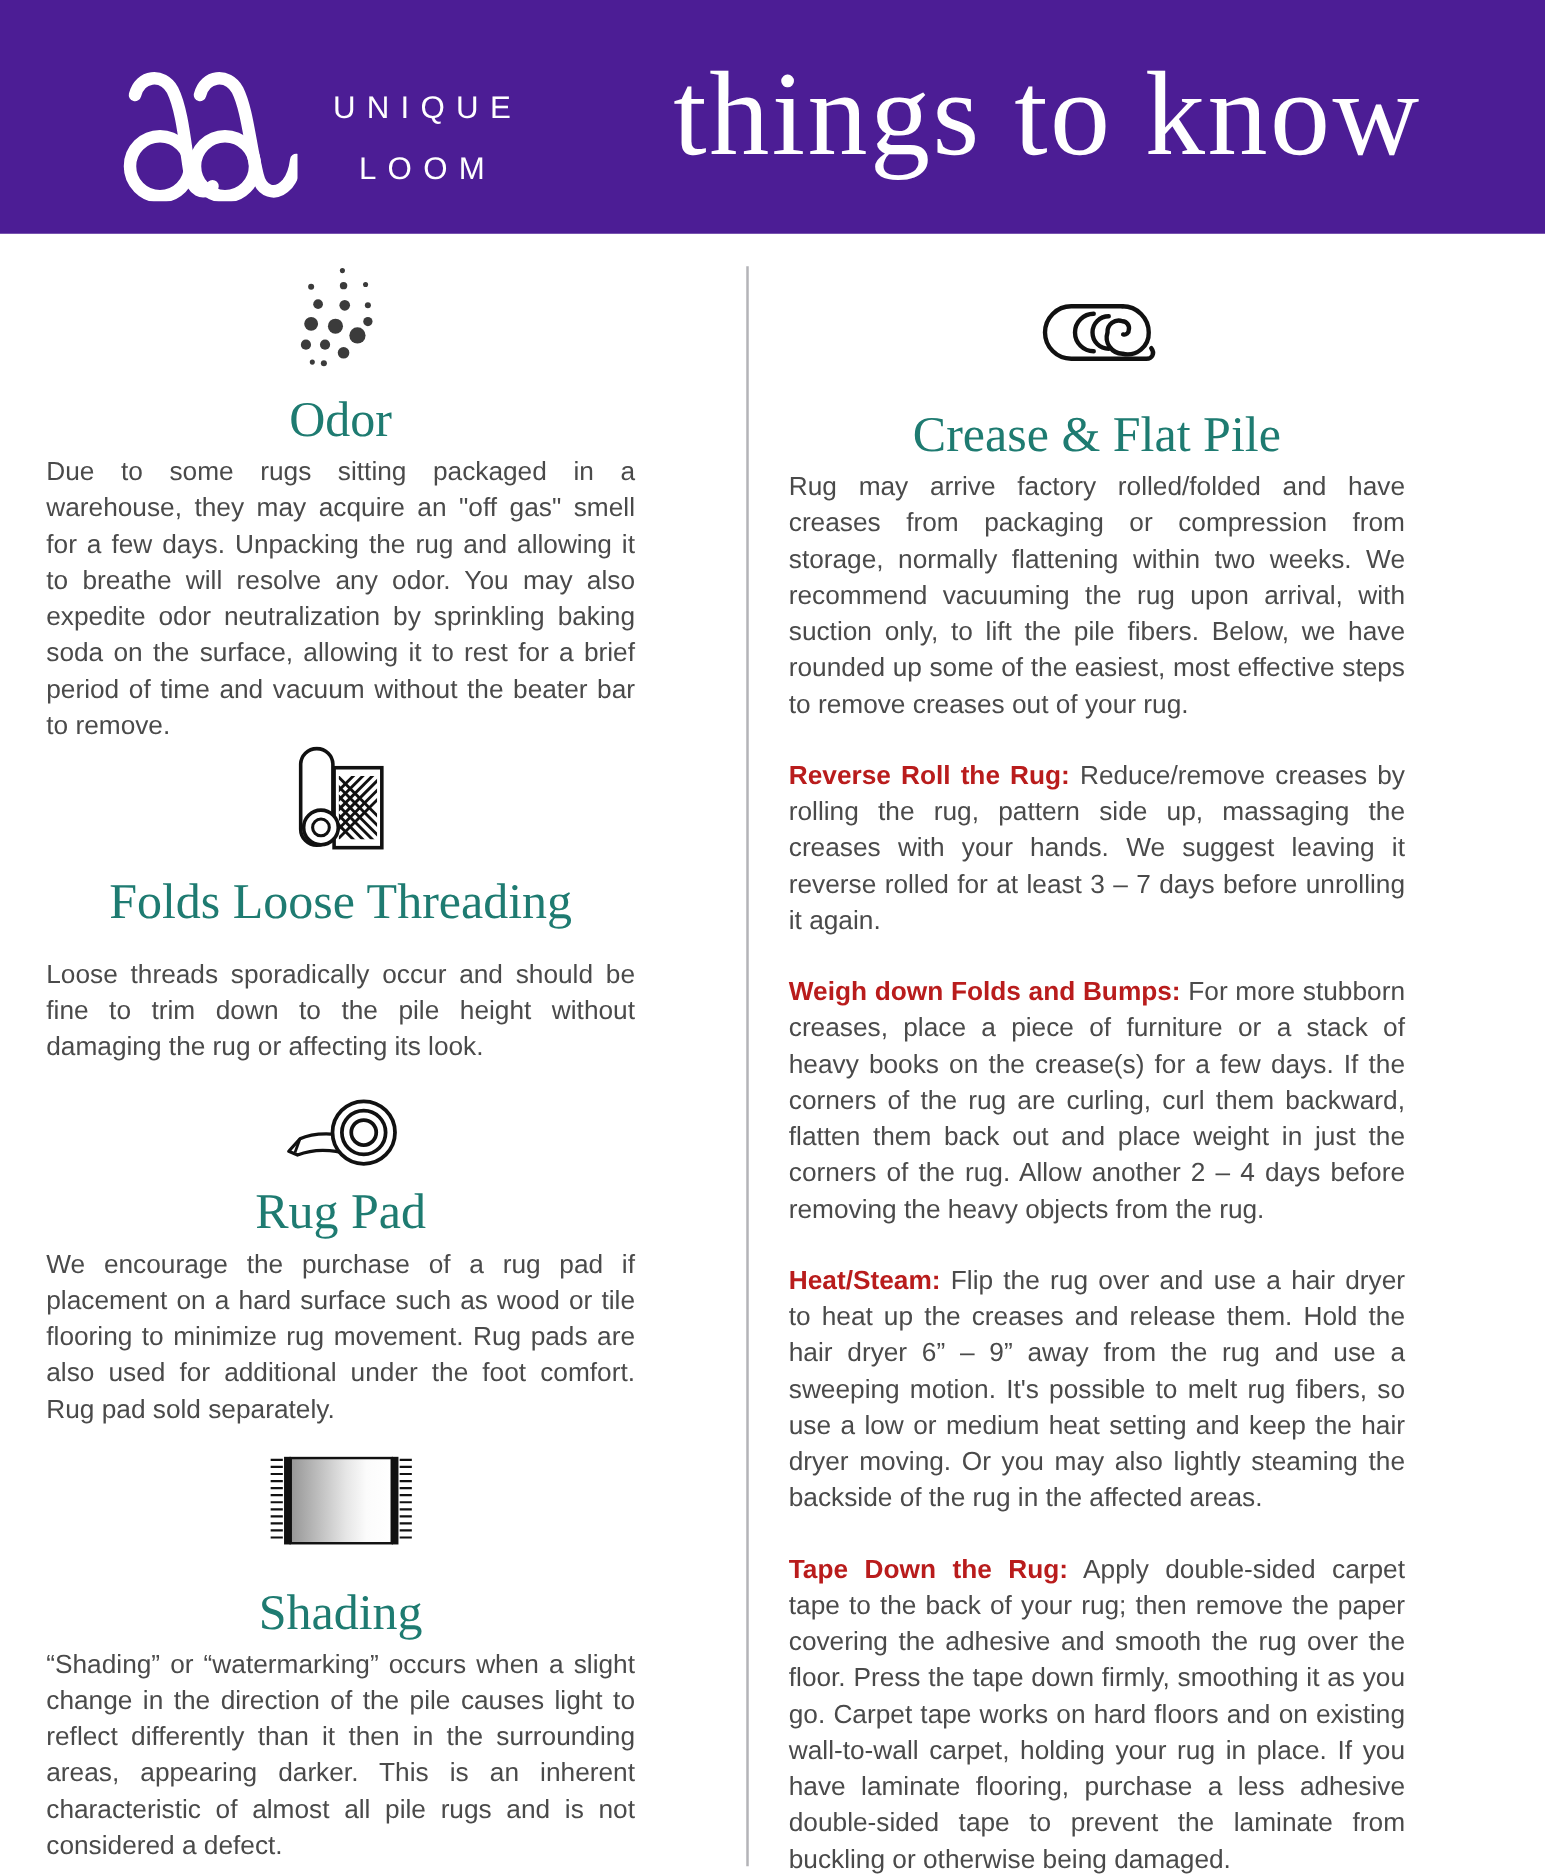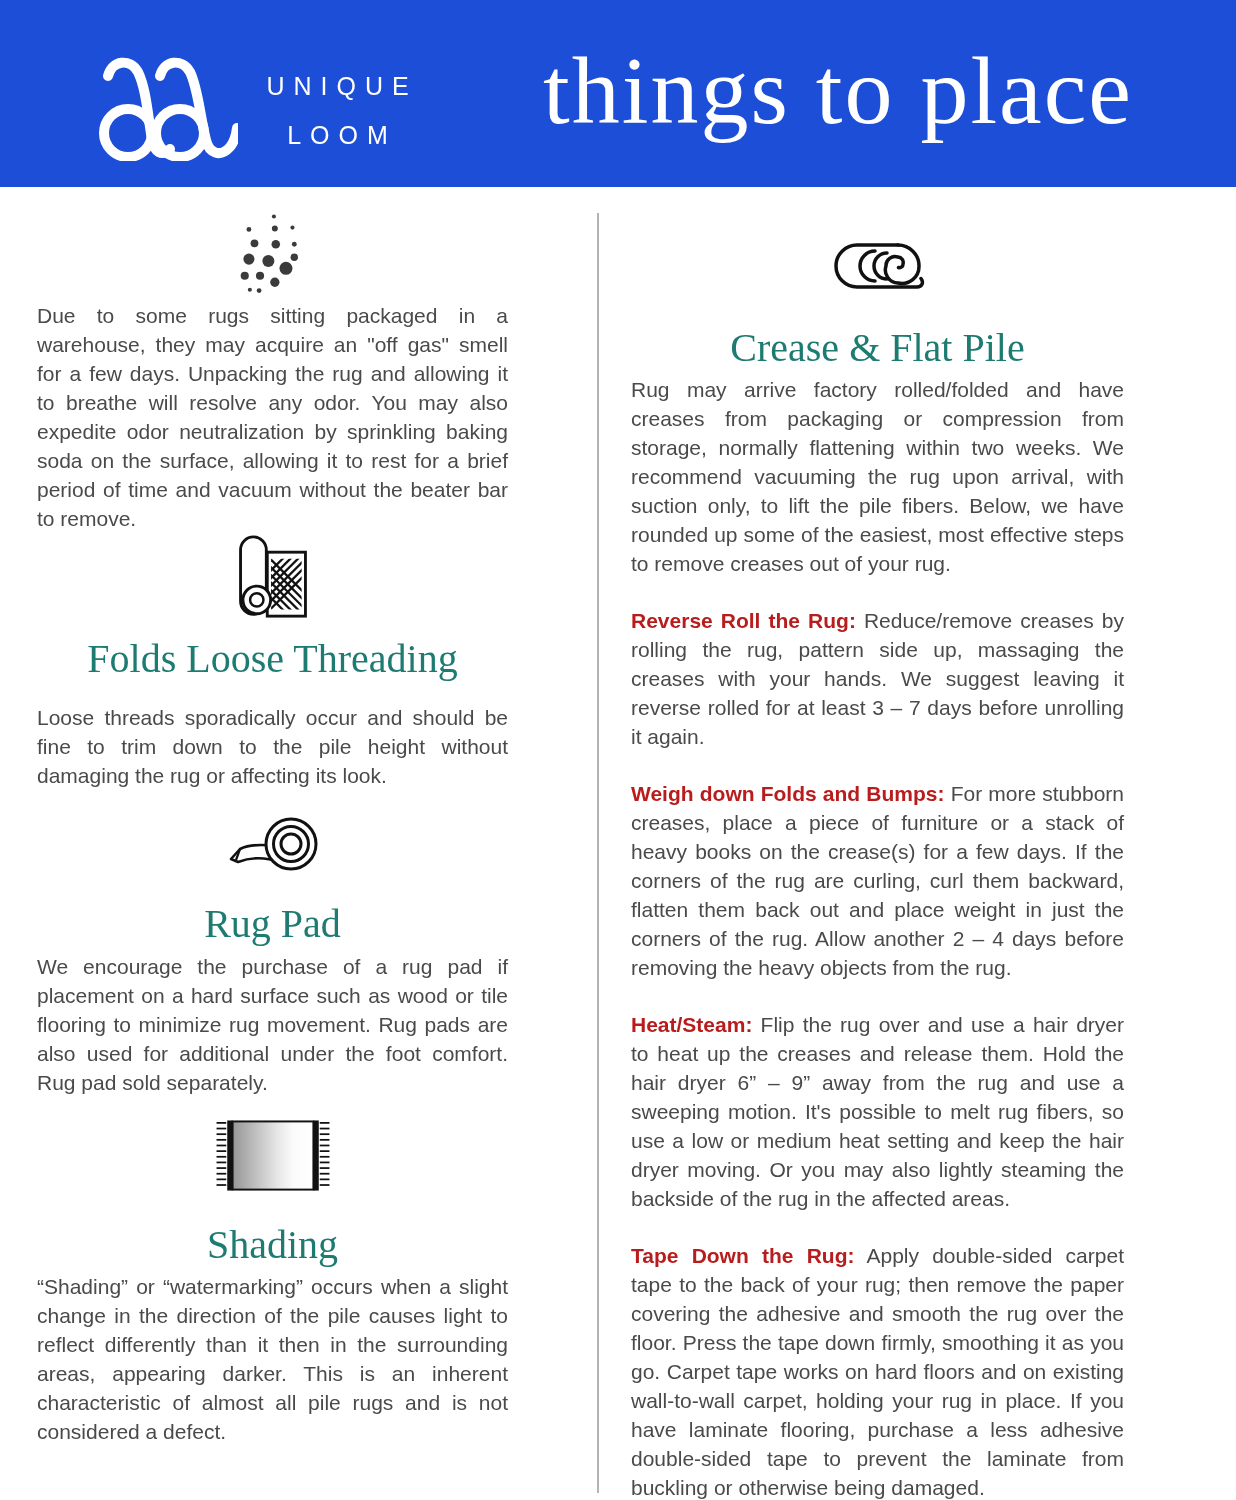--- a/index.html
+++ b/index.html
@@ -7,21 +7,21 @@
     position:relative;
     width:1236px;height:1500px;
     background:#ffffff;
     overflow:hidden;
     font-family:"Liberation Sans", sans-serif;
   }
   
   .header{
     position:relative;
     width:100%;height:187px;
-    background:#1d4ed8;
+    background:#4c1d95;
   }
   .logo-mark{
     position:absolute;left:98px;top:54px;
     width:140px;height:107px;
   }
   .brand{
     position:absolute;left:246px;top:62px;width:192px;
     text-align:center;color:#ffffff;
     font-size:25px;line-height:49px;letter-spacing:9px;
     font-weight:400;
@@ -56,21 +56,21 @@
   }
   .body-text .tip-label{color:#b91c1c;font-weight:bold;}
   
   #sec-odor .icon-row{margin-top:23px;height:88px;}
   #sec-odor .sec-heading{margin-top:14px;}
   #sec-odor .body-text{margin-top:3px;}
   #sec-threading .icon-row{margin-top:2px;height:84px;}
   #sec-threading .sec-heading{margin-top:16px;}
   #sec-threading .body-text{margin-top:20px;}
   #sec-rugpad .icon-row{margin-top:24px;height:60px;}
-  #sec-rugpad .sec-heading{margin-top:26px;}
+  #sec-rugpad .sec-heading{margin-top:9px;}
   #sec-rugpad .body-text{margin-top:4px;}
   #sec-shading .icon-row{margin-top:22px;height:74px;}
   #sec-shading .sec-heading{margin-top:28px;}
   #sec-shading .body-text{margin-top:3px;}
   
   #sec-crease .icon-row{margin-top:55px;height:48px;}
   #sec-crease .sec-heading{margin-top:34px;}
   #sec-crease .body-text{margin-top:3px;}
   .tip{margin-top:28px;}
 </style>
@@ -85,21 +85,21 @@
         <circle cx="30" cy="79" r="24"></circle>
         <circle cx="82" cy="79" r="24"></circle>
         <path d="M10,22 C14,6 32,4 40,18 C48,34 50,62 54,86 C56,98 64,103 72,95"></path>
         <path d="M62,22 C66,6 84,4 92,18 C100,34 102,62 108,86 C111,99 122,104 132,93 C136,88 138,82 139,74"></path>
       </g>
     </svg>
     <div class="brand">
       <div>UNIQUE</div>
       <div>LOOM</div>
     </div>
-    <div class="page-title">things to place</div>
+    <div class="page-title">things to know</div>
   </div>
 
   <div class="content">
     <div class="divider"></div>
 
     <div class="col col-left">
 
       <div id="sec-odor">
         <div class="icon-row">
           <svg width="68" height="88" viewBox="0 0 70 95">
@@ -116,20 +116,21 @@
                 <circle cx="58" cy="51" r="4"></circle>
               <circle cx="49" cy="63" r="7"></circle>
                 <circle cx="4.5" cy="71" r="4.4"></circle>
               <circle cx="21" cy="71" r="4.4"></circle>
                 <circle cx="37" cy="78" r="5"></circle>
               <circle cx="10" cy="86" r="2.2"></circle>
                 <circle cx="20" cy="87" r="2.6"></circle>
             </g>
           </svg>
         </div>
+        <h2 class="sec-heading">Odor</h2>
         <p class="body-text">Due to some rugs sitting packaged in a warehouse, they may acquire an "off gas" smell for a few days. Unpacking the rug and allowing it to breathe will resolve any odor. You may also expedite odor neutralization by sprinkling baking soda on the surface, allowing it to rest for a brief period of time and vacuum without the beater bar to remove.</p>
       </div>
 
       <div id="sec-threading">
         <div class="icon-row">
           <svg width="72" height="84" viewBox="0 0 74 88">
             <defs>
                 <clipPath id="hatchClip">
                   <rect x="35" y="25" width="32" height="53"></rect>
                 </clipPath>

